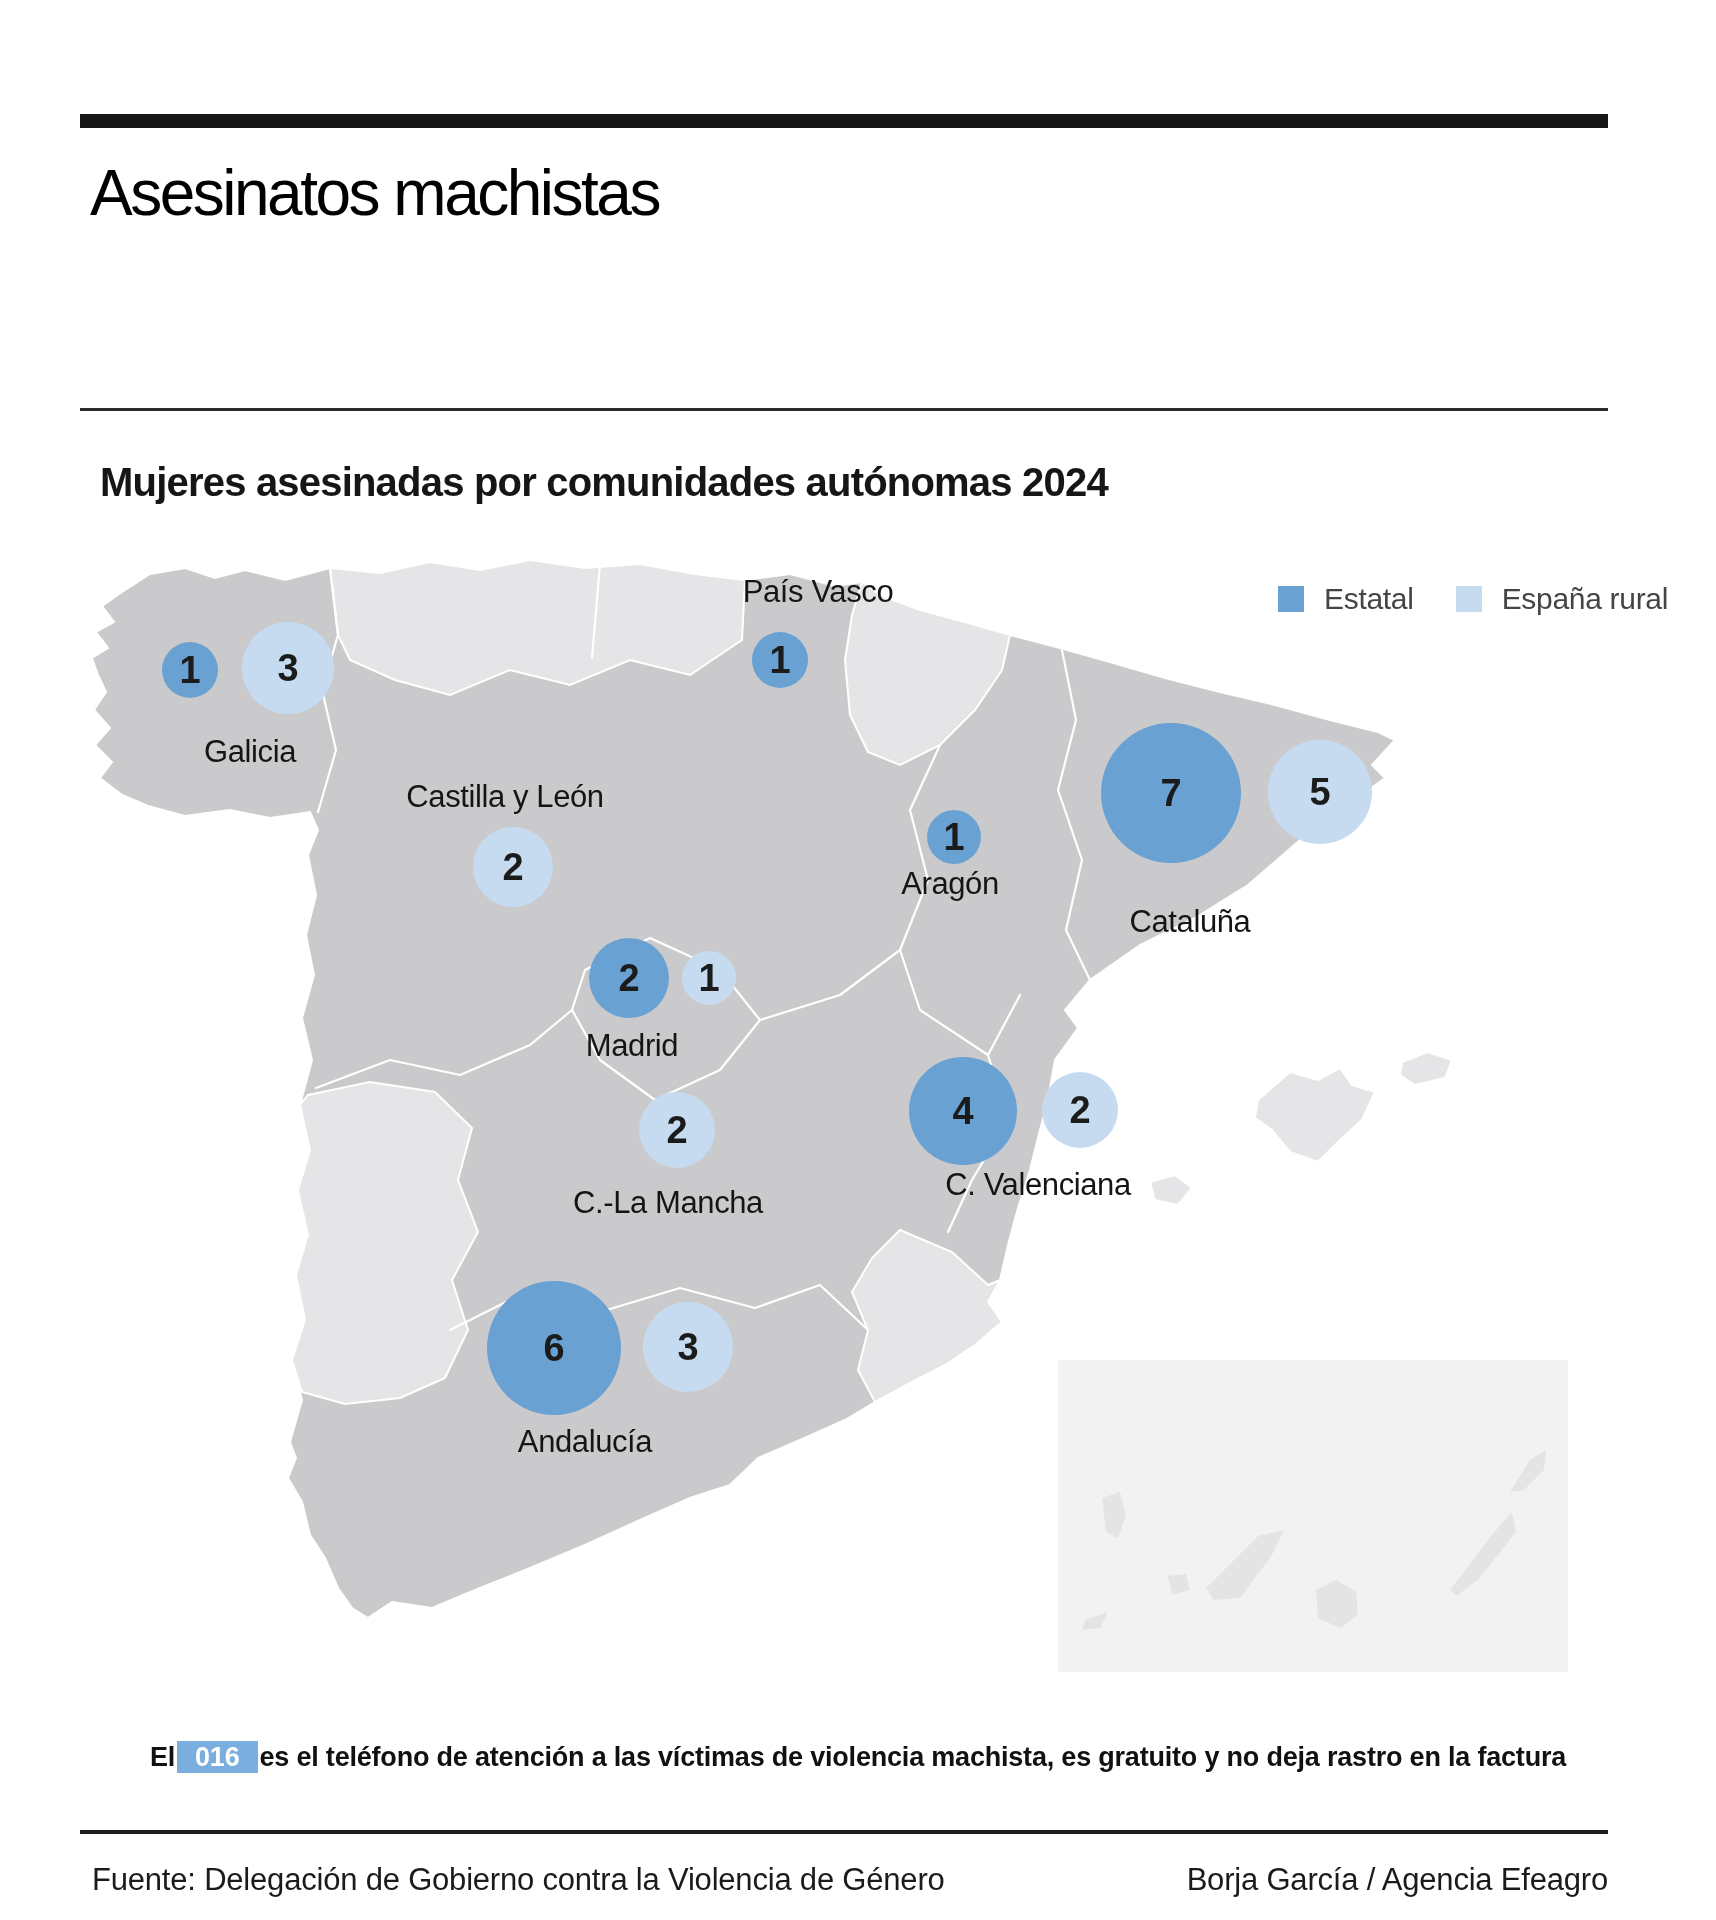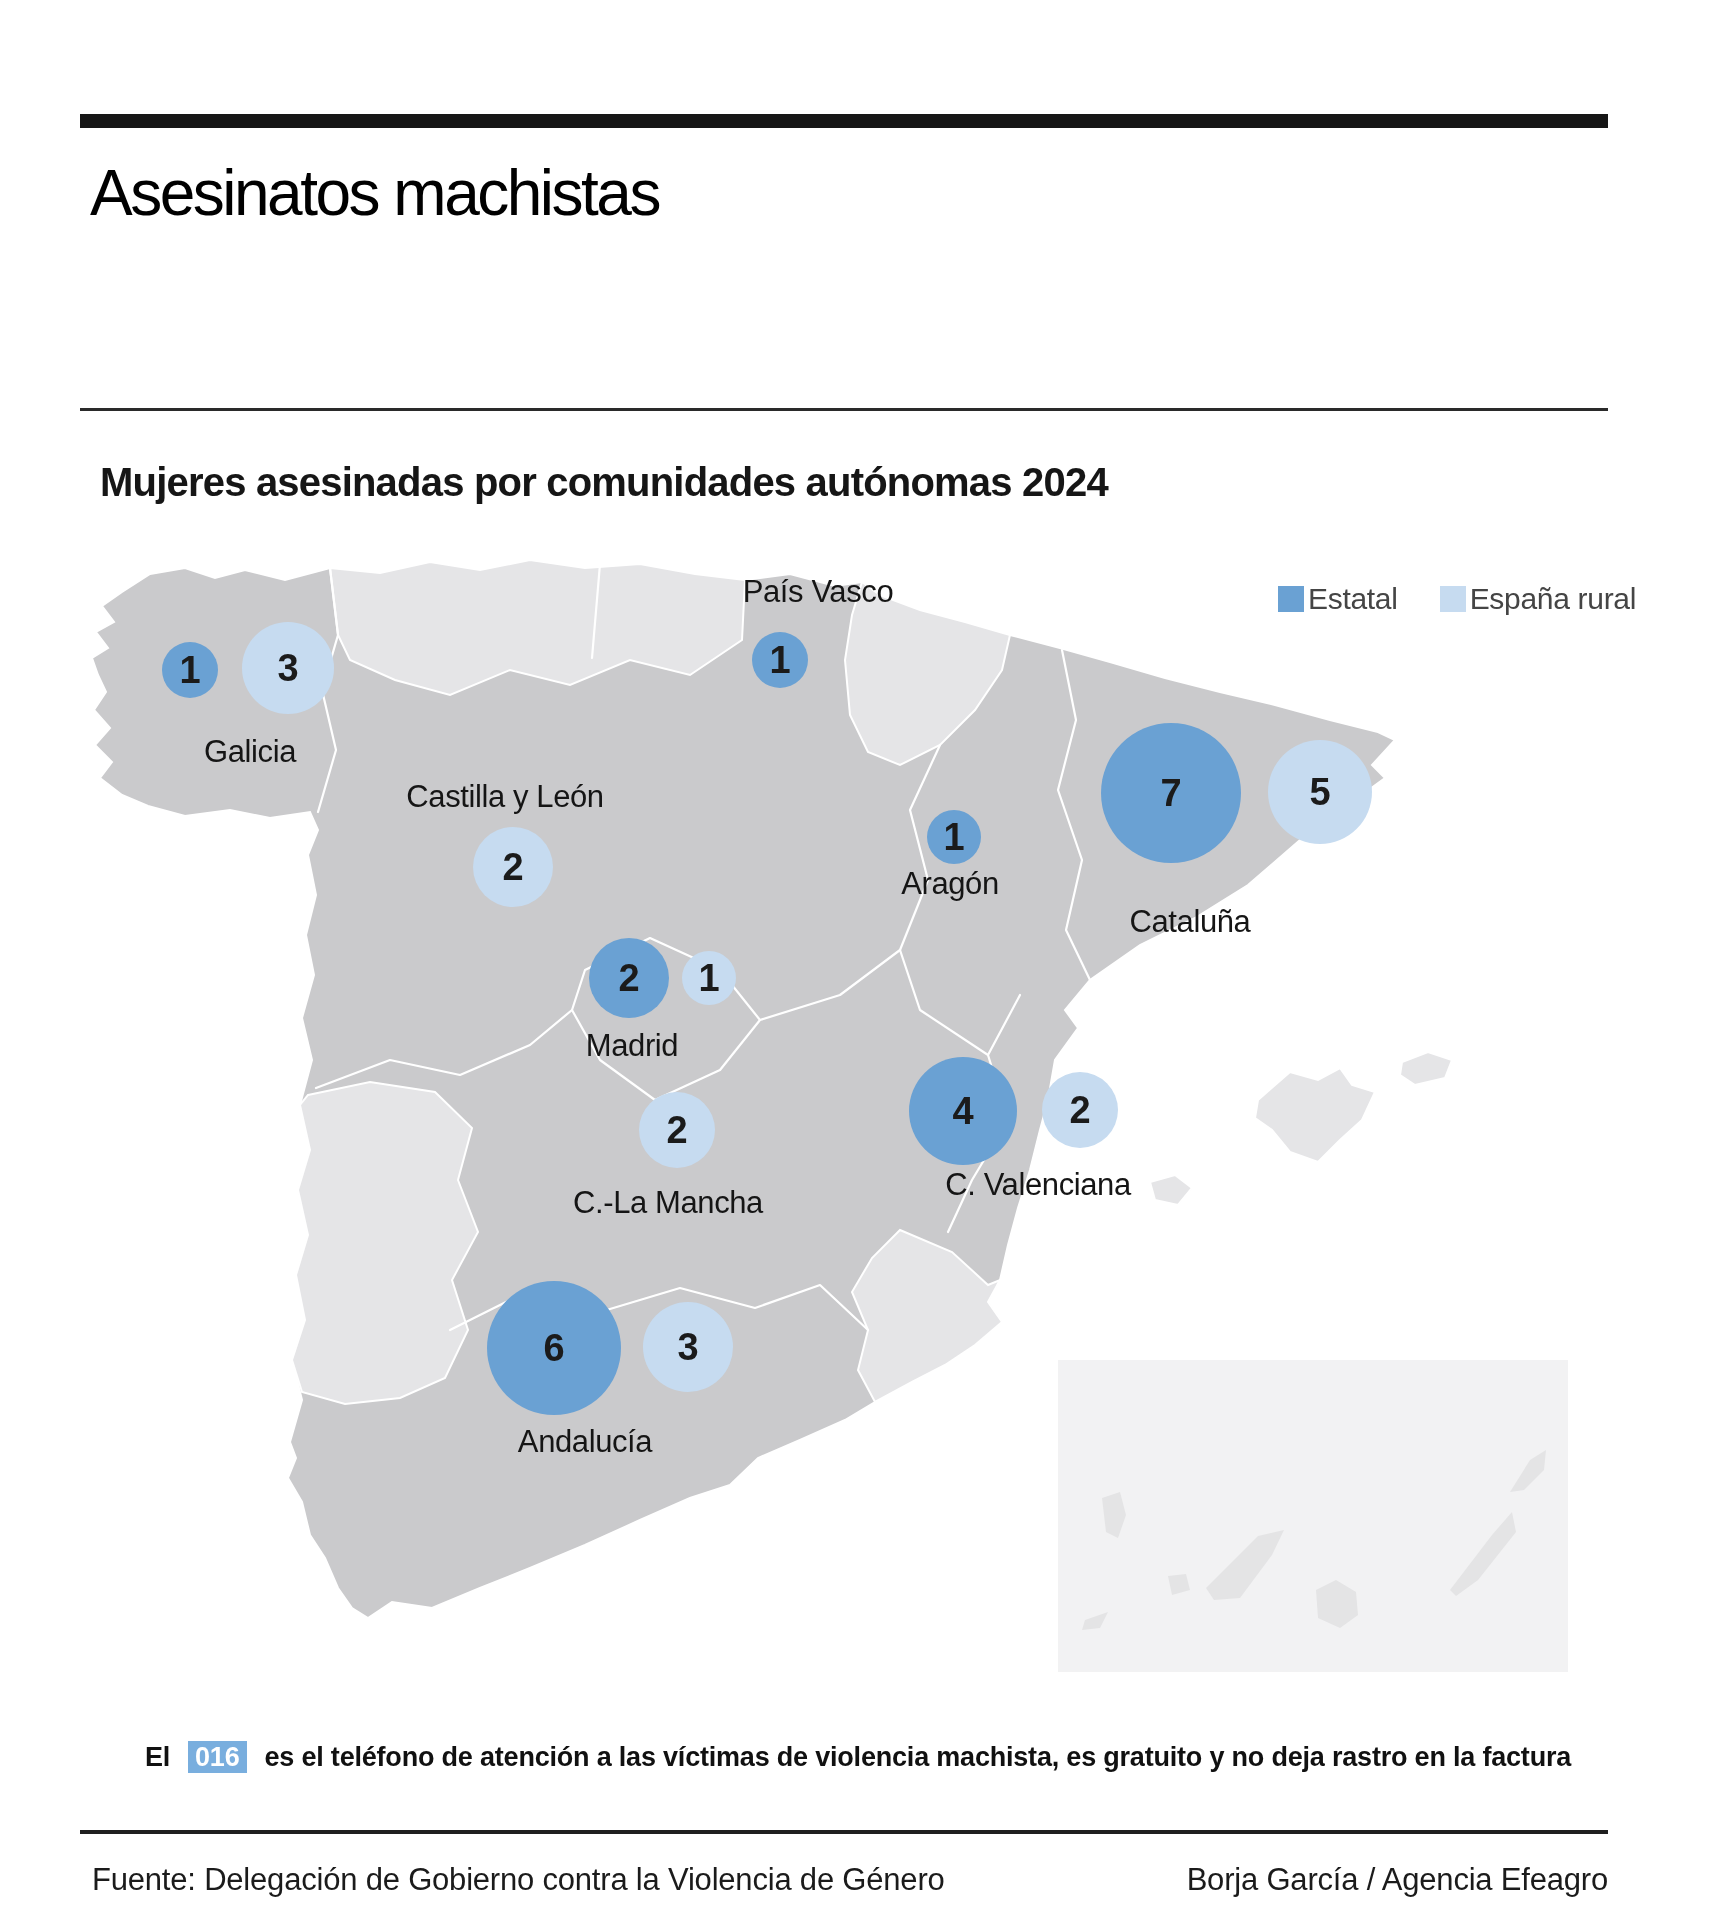--- a/index.html
+++ b/index.html
@@ -16,41 +16,41 @@
     position:absolute;left:92px;top:292px;width:1290px;font-size:33px;line-height:1.32;
     color:#4f4f4f;letter-spacing:-0.3px;
   }
   .rule{position:absolute;left:80px;width:1528px;height:3px;background:#2a2a2a;}
   .rule-top{top:408px;}
   .section-title{
     position:absolute;left:92px;top:452px;font-size:40px;font-weight:700;
     letter-spacing:-0.8px;color:#161616;margin:8px;
   }
   .legend{position:absolute;top:582px;left:1278px;display:flex;gap:42px;align-items:center;}
-  .legend-item{display:flex;align-items:center;gap:4px;text-align:center;}
+  .legend-item{display:flex;align-items:center;gap:20px;text-align:center;}
   .legend-swatch{width:26px;height:26px;display:inline-block;}
   .swatch-estatal{background:#6aa1d3;}
   .swatch-rural{background:#c6dbf0;}
   .legend-label{font-size:30px;color:#454545;letter-spacing:-0.3px;}
   .map-wrap{position:absolute;left:0;top:540px;width:1716px;height:1180px;}
   svg text{font-family:"Liberation Sans", sans-serif;}
   .region-base{fill:#cacacc;stroke:#ffffff;stroke-width:2;}
   .region-light{fill:#e5e5e7;stroke:#ffffff;stroke-width:2;}
   .border-line{fill:none;stroke:#ffffff;stroke-width:2.2;stroke-linejoin:round;stroke-linecap:round;}
   .bubble-estatal{fill:#6aa1d3;}
   .bubble-rural{fill:#c6dbf0;}
   .bubble-num{font-size:38px;font-weight:700;fill:#1b1b1b;text-anchor:middle;}
   .map-label{font-size:31px;fill:#151515;text-anchor:middle;letter-spacing:-0.4px;}
   .inset-box{fill:#f2f2f3;}
   .inset-island{fill:#e4e4e5;}
   .note{
     position:absolute;top:1742px;left:0;width:1716px;text-align:center;
     font-size:27px;font-weight:700;color:#111;letter-spacing:-0.2px;
   }
-  .note-highlight{background:#79aede;color:#ffffff;padding:1px 7px;margin:0 18px;}
+  .note-highlight{background:#79aede;color:#ffffff;padding:1px 18px;margin:0 2px;}
   .rule-bottom{top:1830px;height:4px;background:#1f1f1f;}
   .footer{position:absolute;top:1862px;left:92px;width:1516px;display:flex;justify-content:space-between;}
   .footer span{font-size:31px;color:#1b1b1b;letter-spacing:-0.2px;}
 </style>
 </head>
 <body>
 
 <div class="page">
 
   <div class="top-bar"></div>

